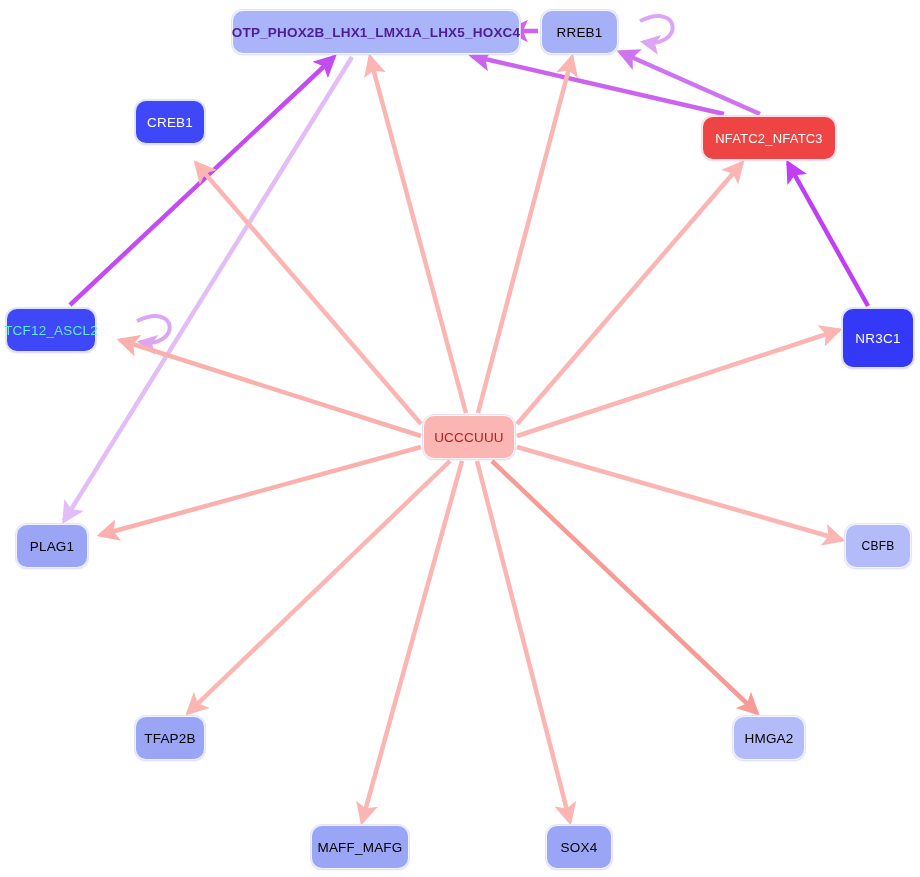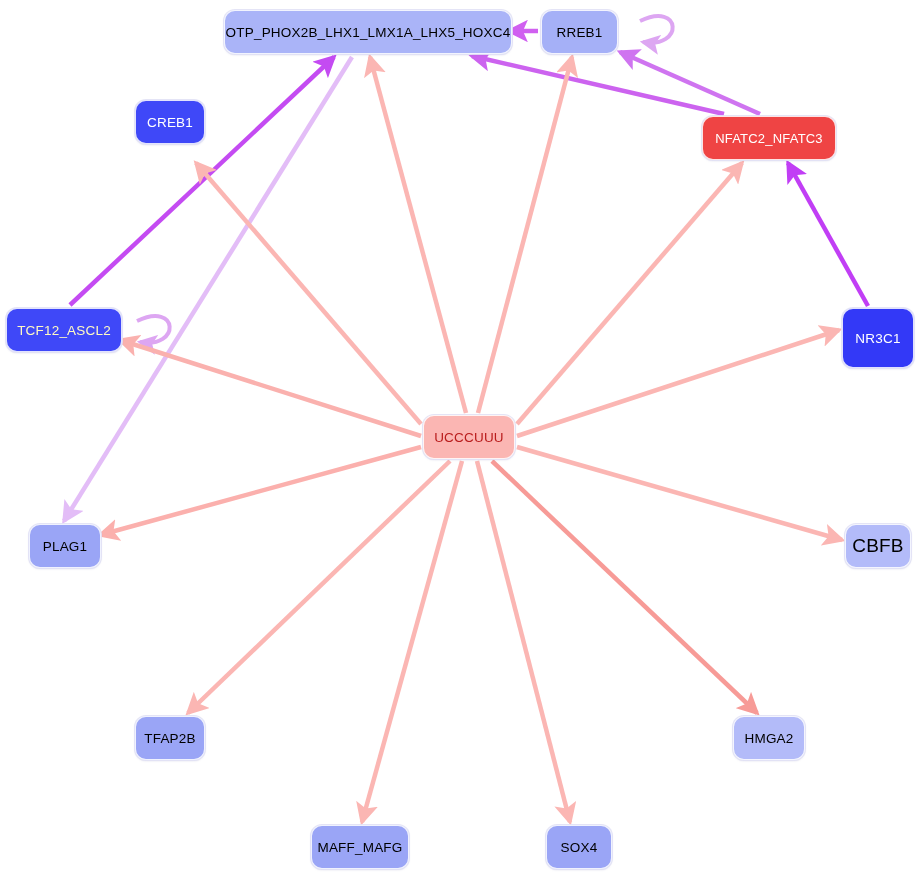--- a/index.html
+++ b/index.html
@@ -94,45 +94,45 @@
       <line x1="421" y1="436" x2="120" y2="340" stroke="#fab1ae" stroke-width="4.5" stroke-linecap="butt" marker-end="url(#ah12)"></line>
       <line x1="517" y1="436" x2="839" y2="330" stroke="#fbb6b3" stroke-width="4.5" stroke-linecap="butt" marker-end="url(#ah13)"></line>
       <line x1="421" y1="447" x2="100" y2="535" stroke="#fbb0ad" stroke-width="4.5" stroke-linecap="butt" marker-end="url(#ah14)"></line>
       <line x1="517" y1="447" x2="842" y2="540" stroke="#fbb6b3" stroke-width="4.5" stroke-linecap="butt" marker-end="url(#ah15)"></line>
       <line x1="450" y1="461" x2="188" y2="713" stroke="#fbb6b3" stroke-width="4.5" stroke-linecap="butt" marker-end="url(#ah16)"></line>
       <line x1="492" y1="461" x2="757" y2="713" stroke="#f79b97" stroke-width="4.5" stroke-linecap="butt" marker-end="url(#ah17)"></line>
       <line x1="462" y1="461" x2="362" y2="822" stroke="#fbb6b3" stroke-width="4.5" stroke-linecap="butt" marker-end="url(#ah18)"></line>
       <line x1="477" y1="461" x2="570" y2="822" stroke="#fbb6b3" stroke-width="4.5" stroke-linecap="butt" marker-end="url(#ah19)"></line>
     </svg>
   <div id="nodes">
-      <div class="node" style="left: 224px; top: 10px; width: 288px; height: 44px; background: rgb(170, 180, 248); color: #000000; font-size: 13.5px;">
+      <div class="node" style="left: 232px; top: 10px; width: 288px; height: 44px; background: rgb(170, 180, 248); color: #4c1d95; font-size: 13.5px; font-weight: bold;">
         <span>OTP_PHOX2B_LHX1_LMX1A_LHX5_HOXC4</span>
       </div>
       <div class="node" style="left: 541px; top: 10px; width: 77px; height: 44px; background: rgb(165, 176, 247); color: rgb(0, 0, 0); font-size: 13.5px;">
         <span>RREB1</span>
       </div>
       <div class="node" style="left: 702px; top: 116px; width: 134px; height: 44px; background: #ef4444; color: rgb(255, 255, 255); font-size: 13px;">
         <span>NFATC2_NFATC3</span>
       </div>
       <div class="node" style="left: 135px; top: 100px; width: 70px; height: 44px; background: rgb(63, 72, 248); color: rgb(255, 255, 255); font-size: 13.5px;">
         <span>CREB1</span>
       </div>
-      <div class="node" style="left: 6px; top: 308px; width: 116px; height: 44px; background: rgb(63, 72, 248); color: #fef9c3; font-size: 13.5px;">
+      <div class="node" style="left: 6px; top: 308px; width: 90px; height: 44px; background: rgb(63, 72, 248); color: #5eead4; font-size: 13.5px;">
         <span>TCF12_ASCL2</span>
       </div>
       <div class="node" style="left: 842px; top: 308px; width: 72px; height: 60px; background: rgb(51, 57, 247); color: rgb(255, 255, 255); font-size: 13.5px;">
         <span>NR3C1</span>
       </div>
       <div class="node" style="left: 423px; top: 415px; width: 92px; height: 44px; background: rgb(251, 182, 179); color: #b91c1c; font-size: 13.5px;">
         <span>UCCCUUU</span>
       </div>
-      <div class="node" style="left: 29px; top: 524px; width: 72px; height: 44px; background: rgb(154, 165, 246); color: rgb(0, 0, 0); font-size: 13.5px;">
+      <div class="node" style="left: 16px; top: 524px; width: 72px; height: 44px; background: rgb(154, 165, 246); color: rgb(0, 0, 0); font-size: 13.5px;">
         <span>PLAG1</span>
       </div>
-      <div class="node" style="left: 845px; top: 524px; width: 66px; height: 44px; background: rgb(179, 187, 249); color: rgb(0, 0, 0); font-size: 19px;">
+      <div class="node" style="left: 845px; top: 524px; width: 66px; height: 44px; background: rgb(179, 187, 249); color: rgb(0, 0, 0); font-size: 12px;">
         <span>CBFB</span>
       </div>
       <div class="node" style="left: 135px; top: 716px; width: 70px; height: 44px; background: rgb(154, 165, 246); color: rgb(0, 0, 0); font-size: 13.5px;">
         <span>TFAP2B</span>
       </div>
       <div class="node" style="left: 733px; top: 716px; width: 72px; height: 44px; background: rgb(179, 187, 249); color: rgb(0, 0, 0); font-size: 13.5px;">
         <span>HMGA2</span>
       </div>
       <div class="node" style="left: 311px; top: 825px; width: 98px; height: 44px; background: rgb(154, 165, 246); color: rgb(0, 0, 0); font-size: 13.5px; justify-content: center;">
         <span>MAFF_MAFG</span>

